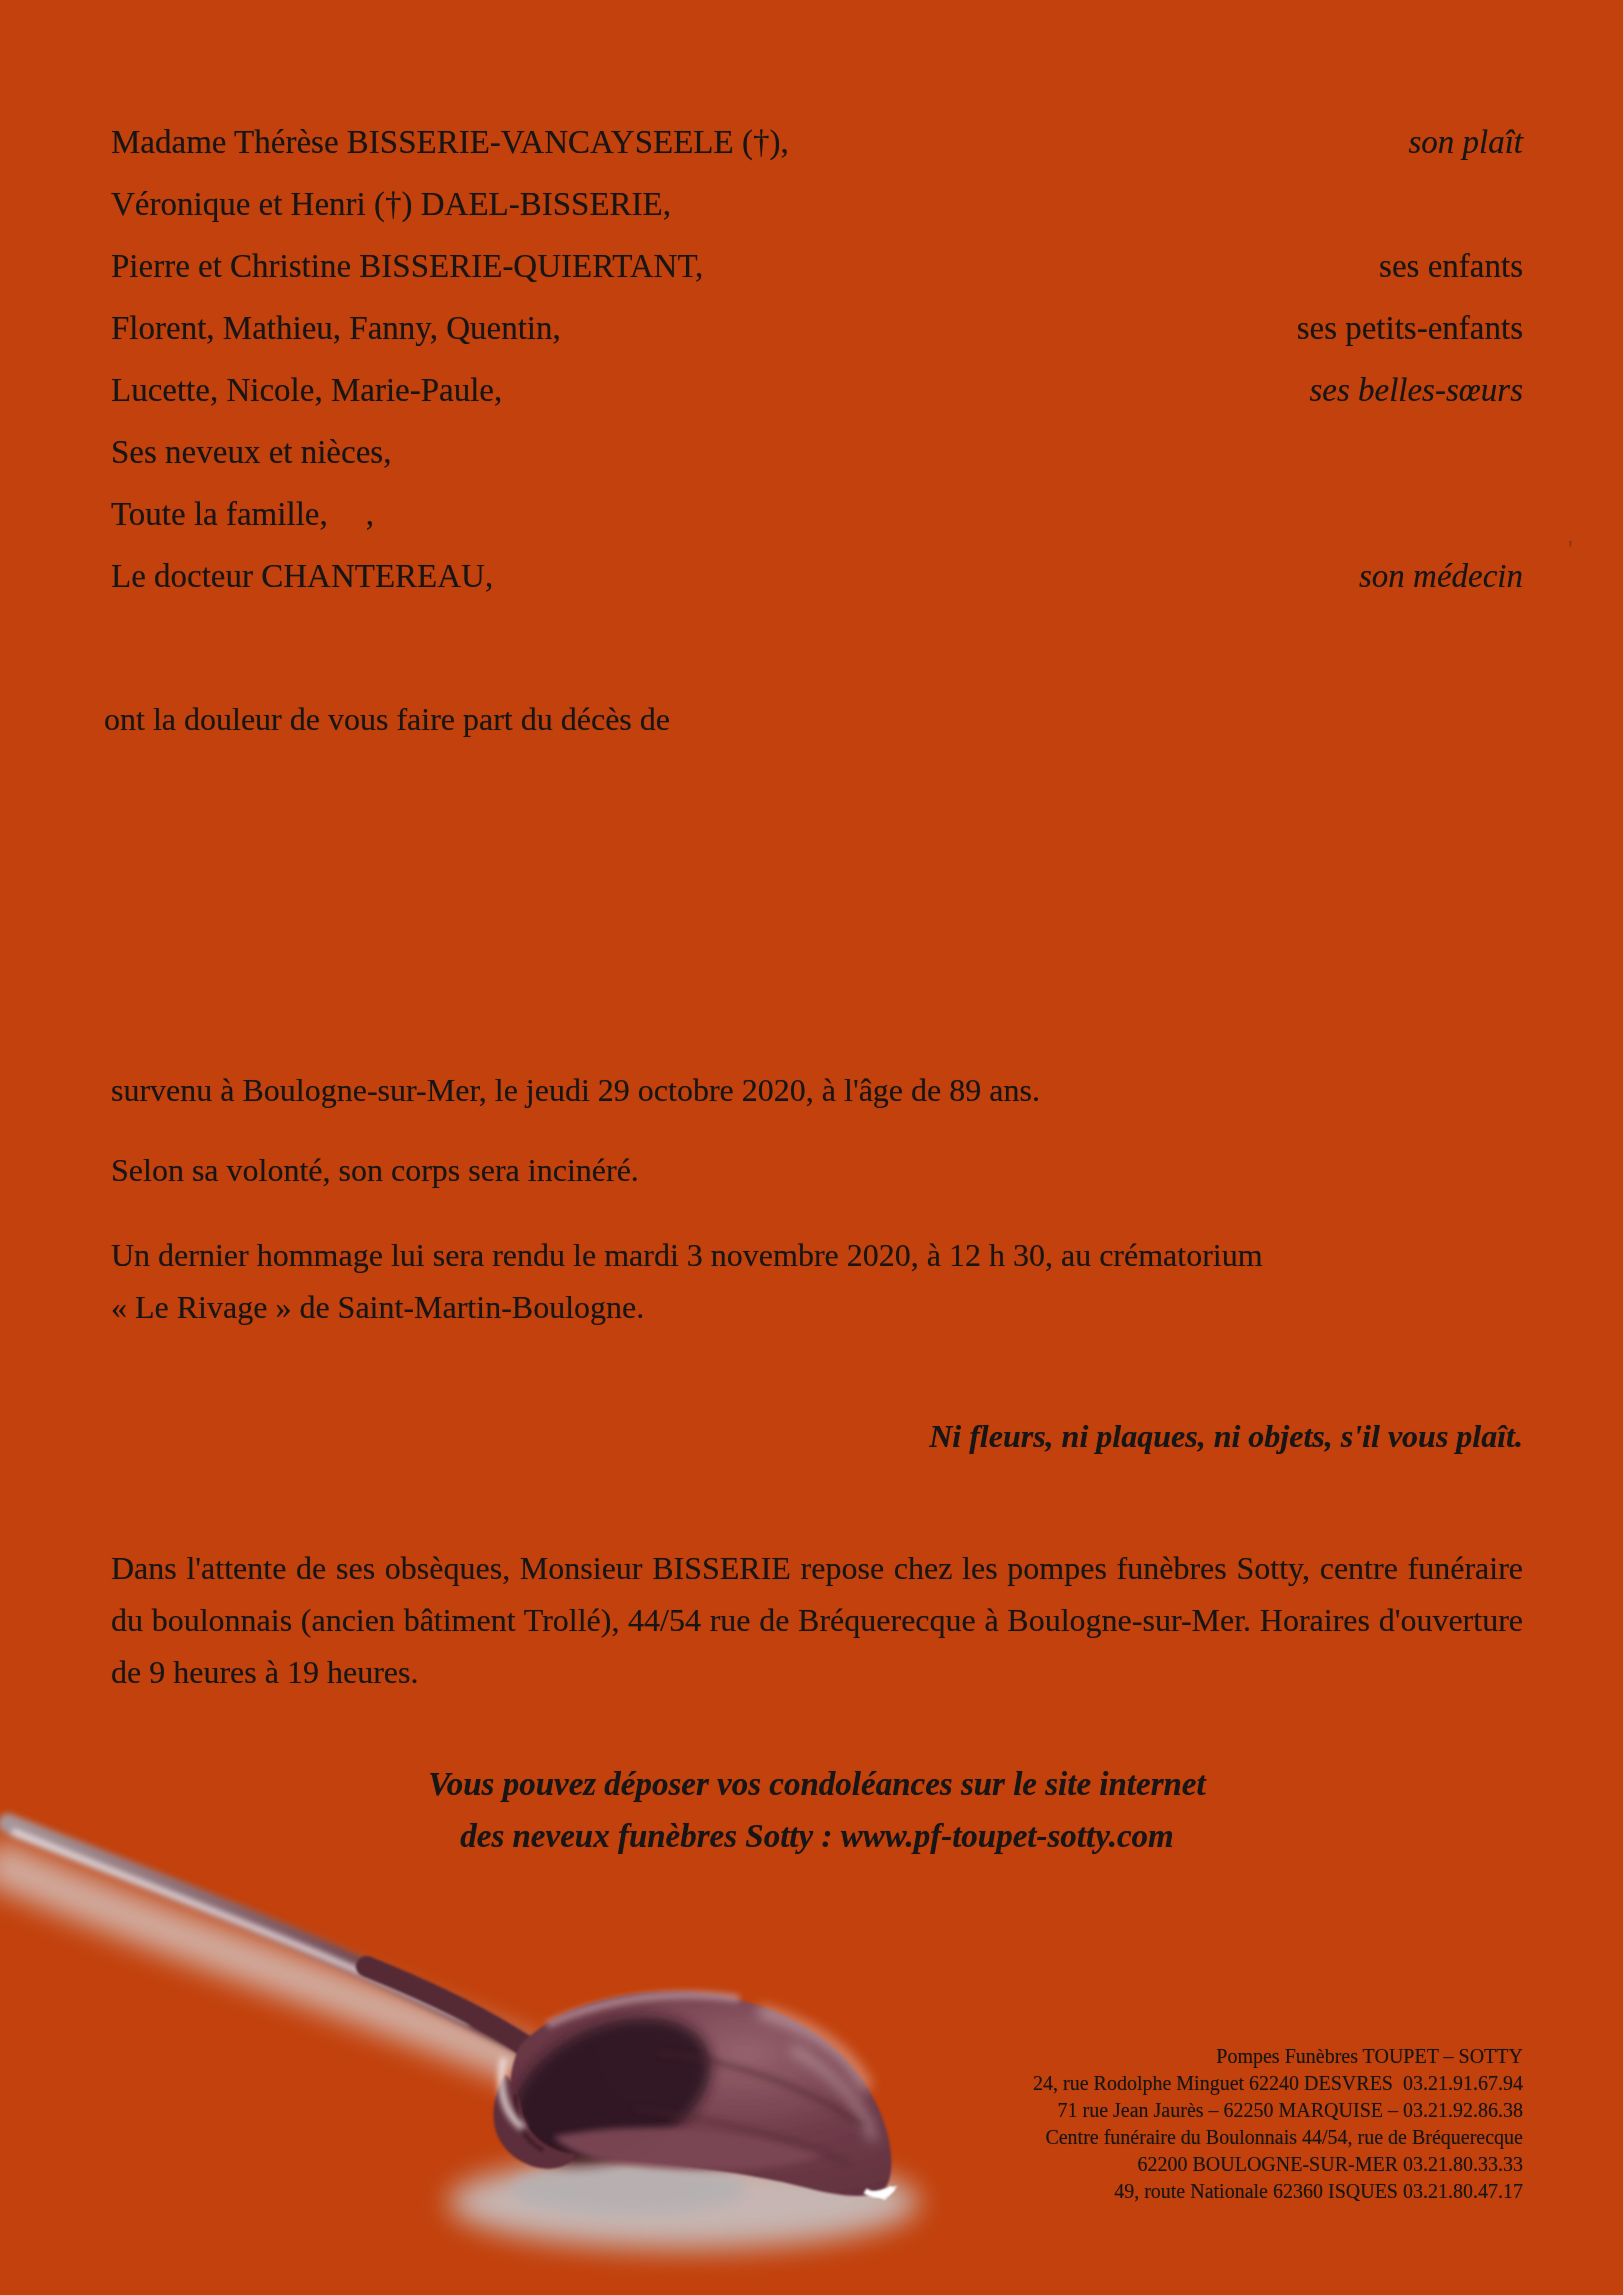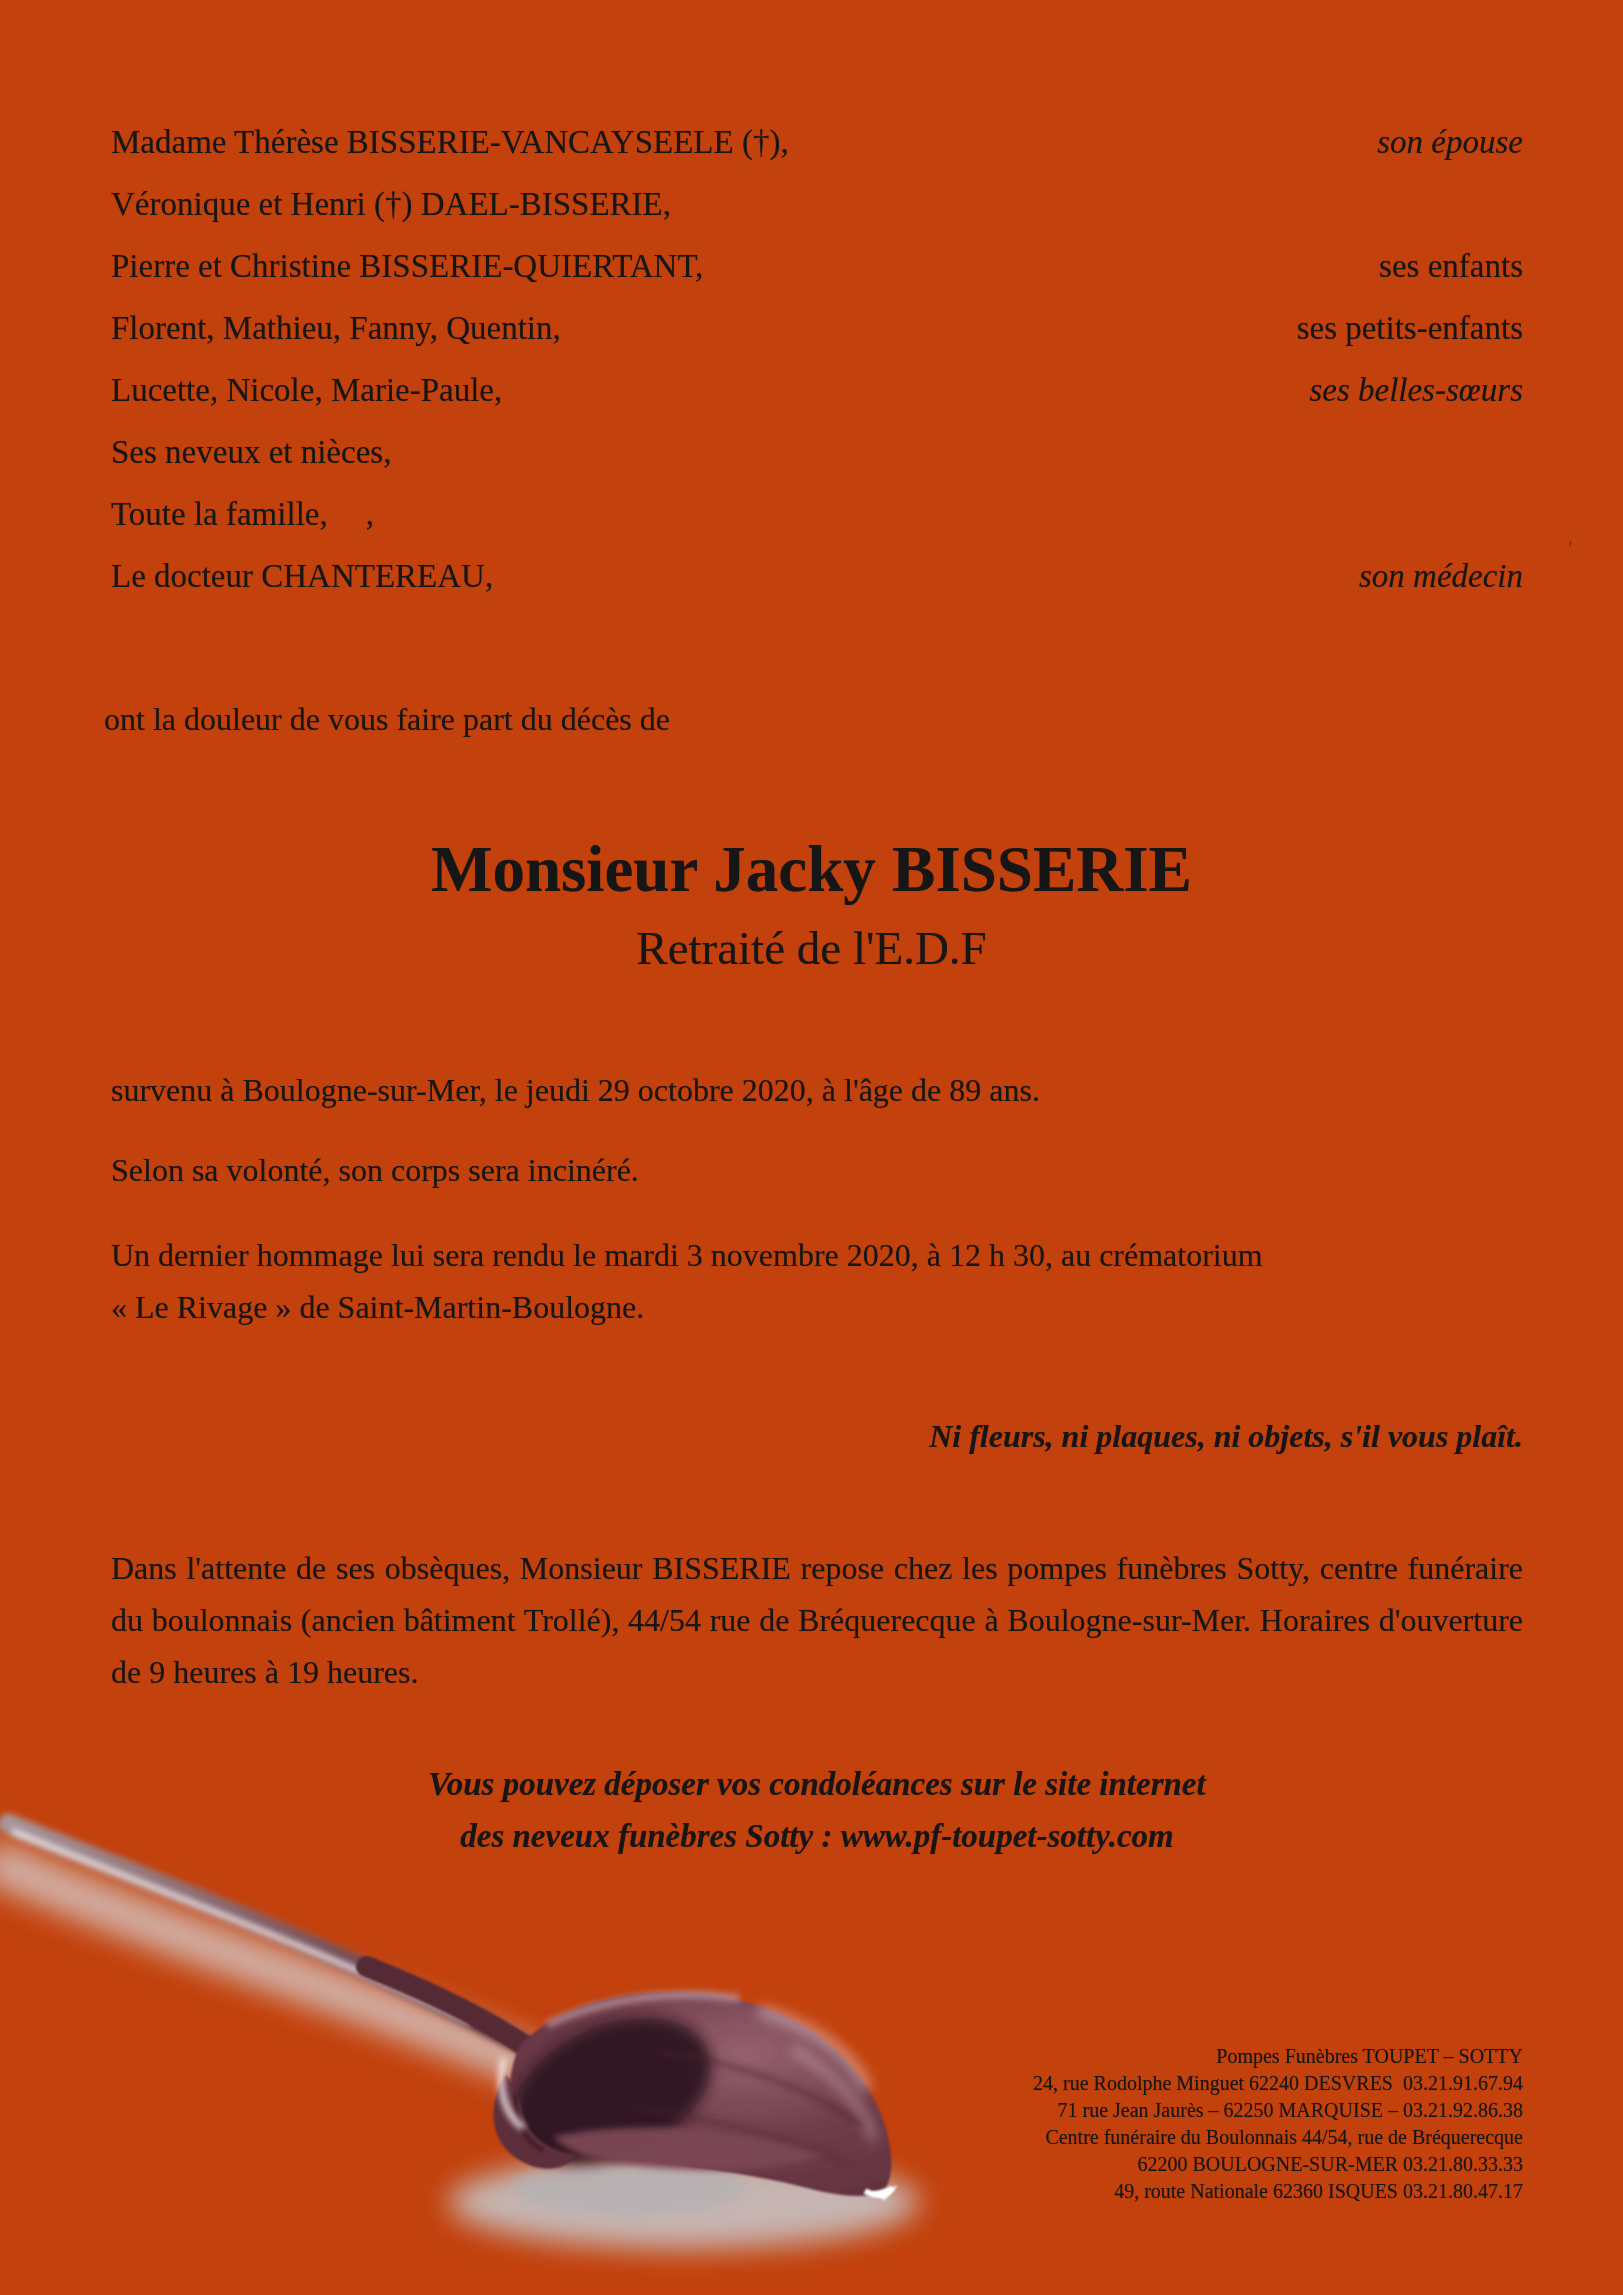--- a/index.html
+++ b/index.html
@@ -30,21 +30,21 @@
   .flower{position:absolute;left:0;top:1767px;width:1047px;height:528px;}
 </style>
 </head>
 <body>
 
 <div class="page">
 
   <div class="family">
     <div class="frow">
       <span>Madame Thérèse BISSERIE-VANCAYSEELE (†),</span>
-      <span class="it">son épouse</span>
+      <span class="it">son plaît</span>
     </div>
     <div class="frow">
       <span>Véronique et Henri (†) DAEL-BISSERIE,</span>
       <span></span>
     </div>
     <div class="frow">
       <span>Pierre et Christine BISSERIE-QUIERTANT,</span>
       <span>ses enfants</span>
     </div>
     <div class="frow">
@@ -64,24 +64,20 @@
       <span></span>
     </div>
     <div class="frow">
       <span>Le docteur CHANTEREAU,</span>
       <span class="it">son médecin</span>
     </div>
   </div>
 
   <div class="intro">ont la douleur de vous faire part du décès de</div>
 
-  <div class="deceased">
-    <div class="name">Monsieur Jacky BISSERIE</div>
-    <div class="status">Retraité de l'E.D.F</div>
-  </div>
 
   <div class="p p-death">survenu à Boulogne-sur-Mer, le jeudi 29 octobre 2020, à l'âge de 89 ans.</div>
   <div class="p p-wish">Selon sa volonté, son corps sera incinéré.</div>
   <div class="p p-ceremony">Un dernier hommage lui sera rendu le mardi 3 novembre 2020, à 12 h 30, au crématorium
 « Le Rivage » de Saint-Martin-Boulogne.</div>
   <div class="p p-noflowers">Ni fleurs, ni plaques, ni objets, s'il vous plaît.</div>
   <div class="p p-repose">Dans l'attente de ses obsèques, Monsieur BISSERIE repose chez les pompes funèbres Sotty, centre funéraire du boulonnais (ancien bâtiment Trollé), 44/54 rue de Bréquerecque à Boulogne-sur-Mer. Horaires d'ouverture de 9 heures à 19 heures.</div>
   <div class="p p-condolences">Vous pouvez déposer vos condoléances sur le site internet
 des neveux funèbres Sotty : www.pf-toupet-sotty.com</div>
 

